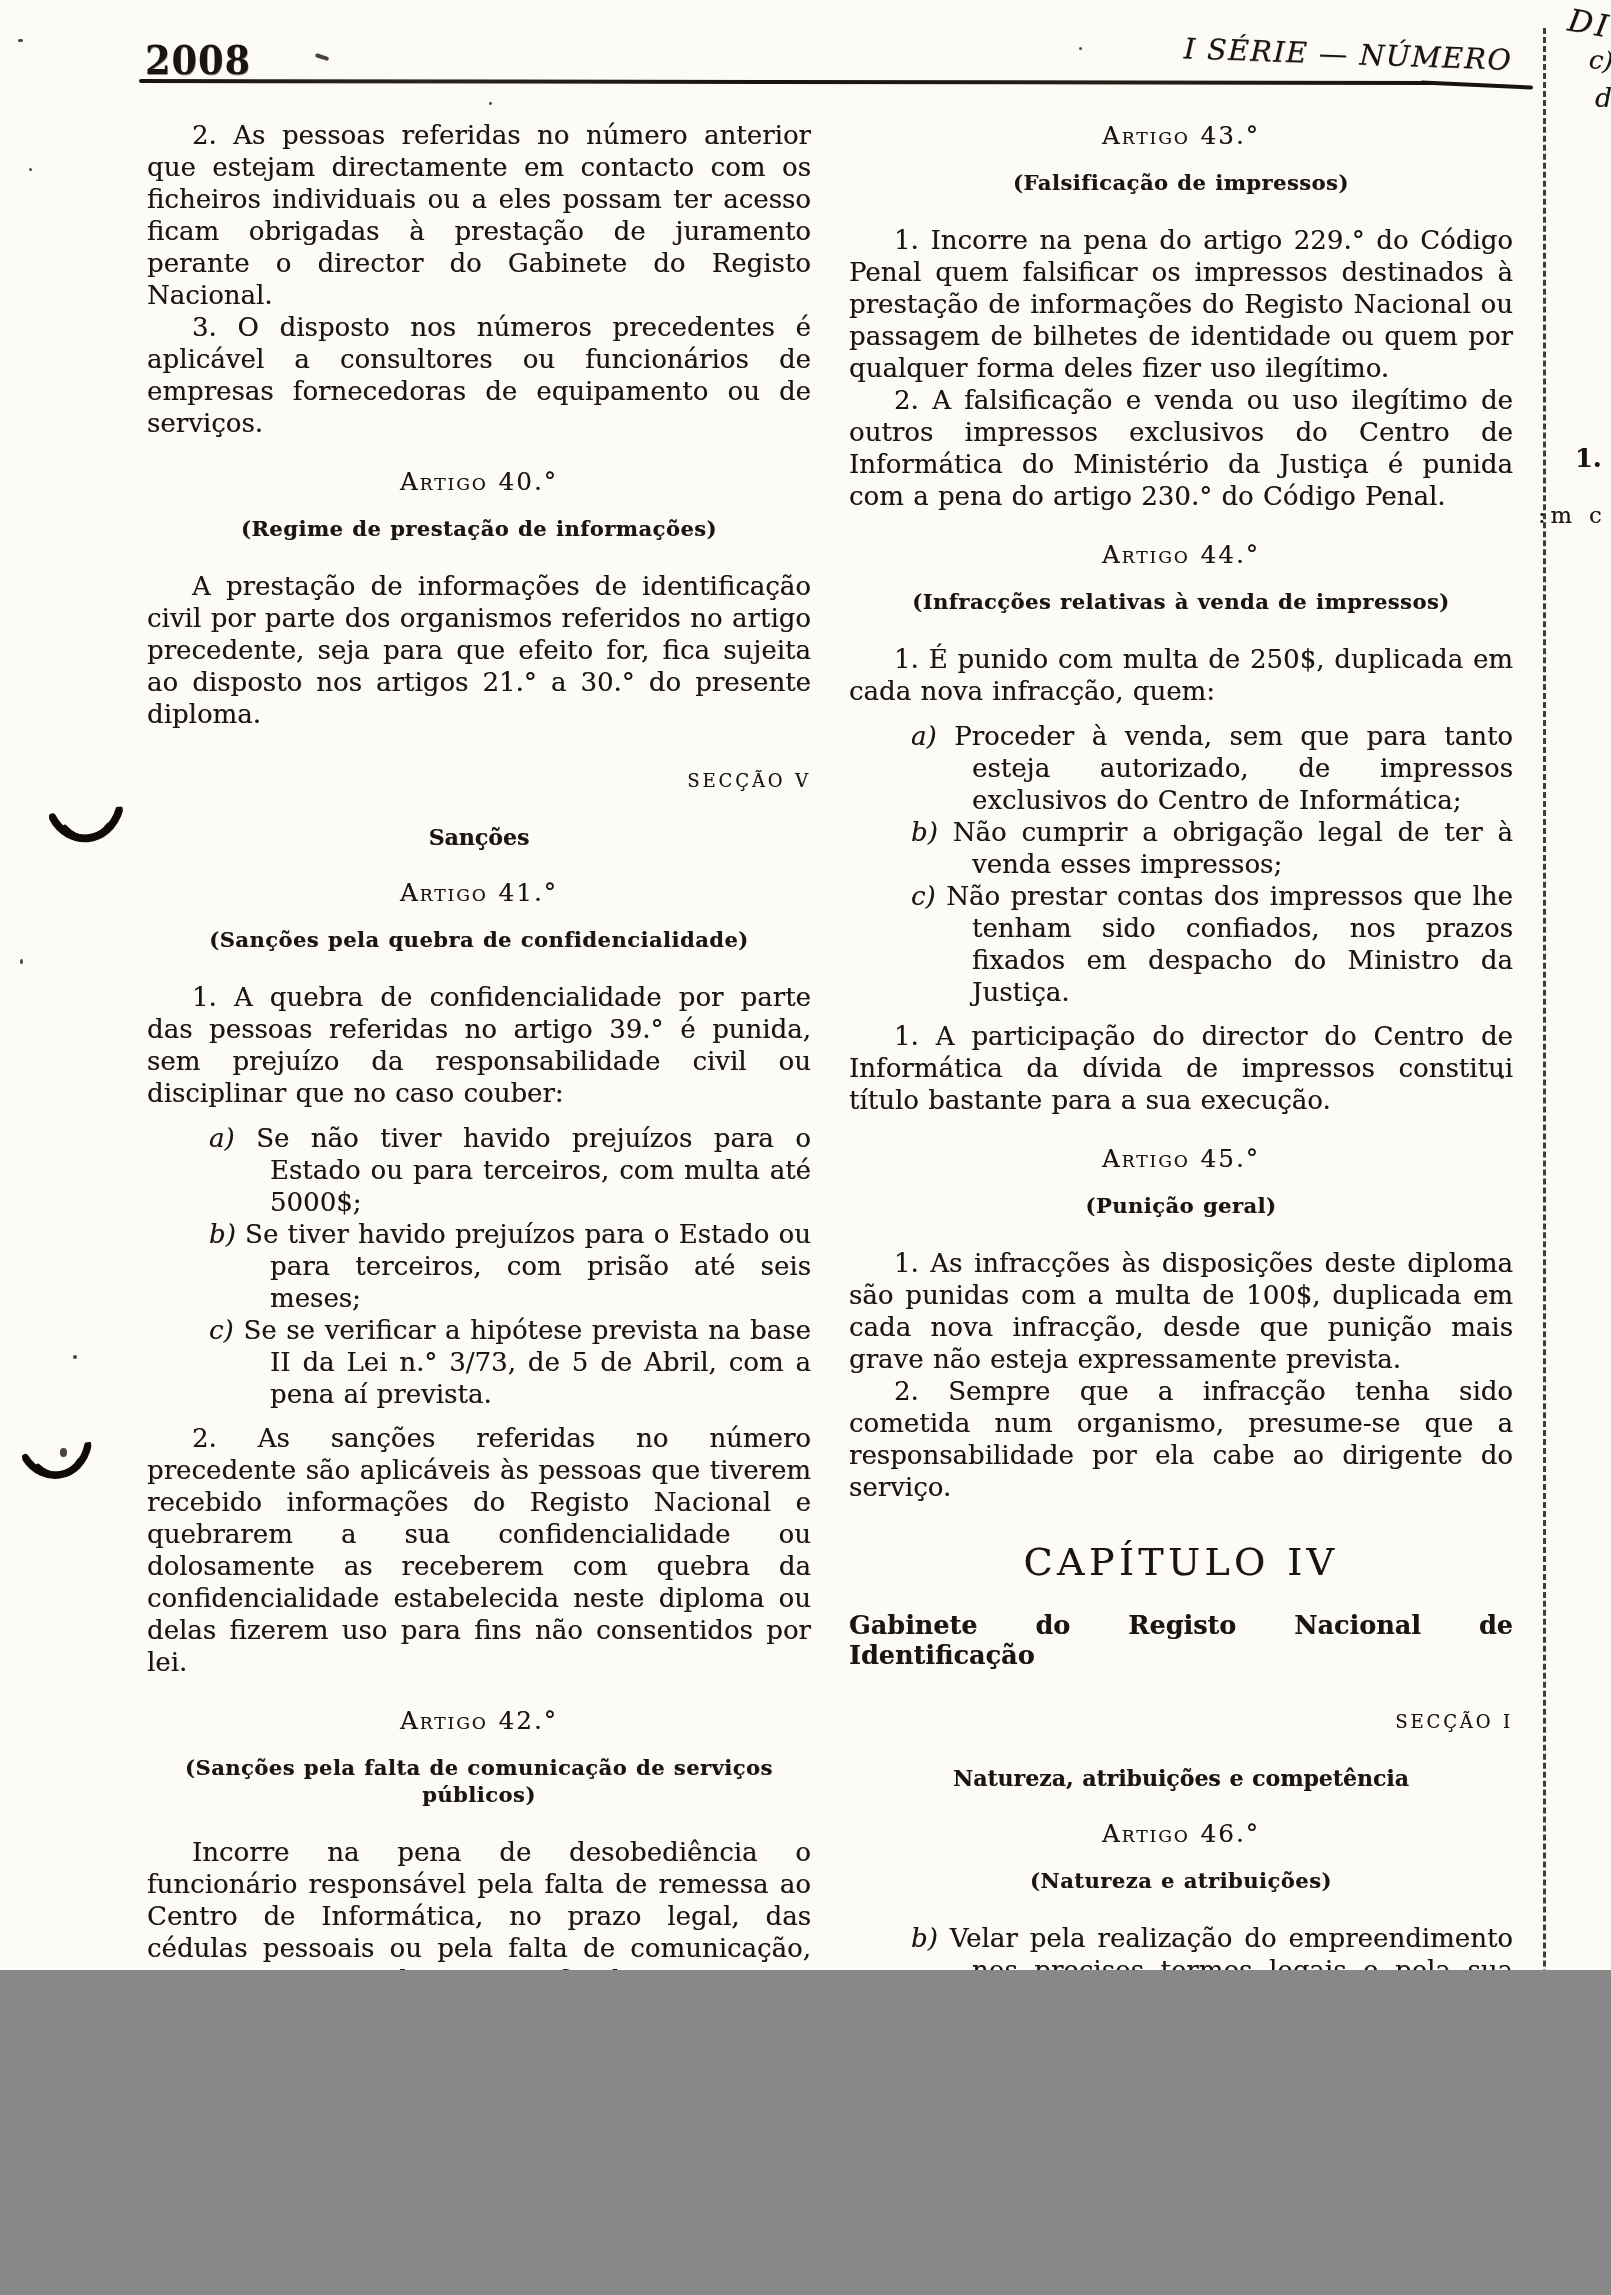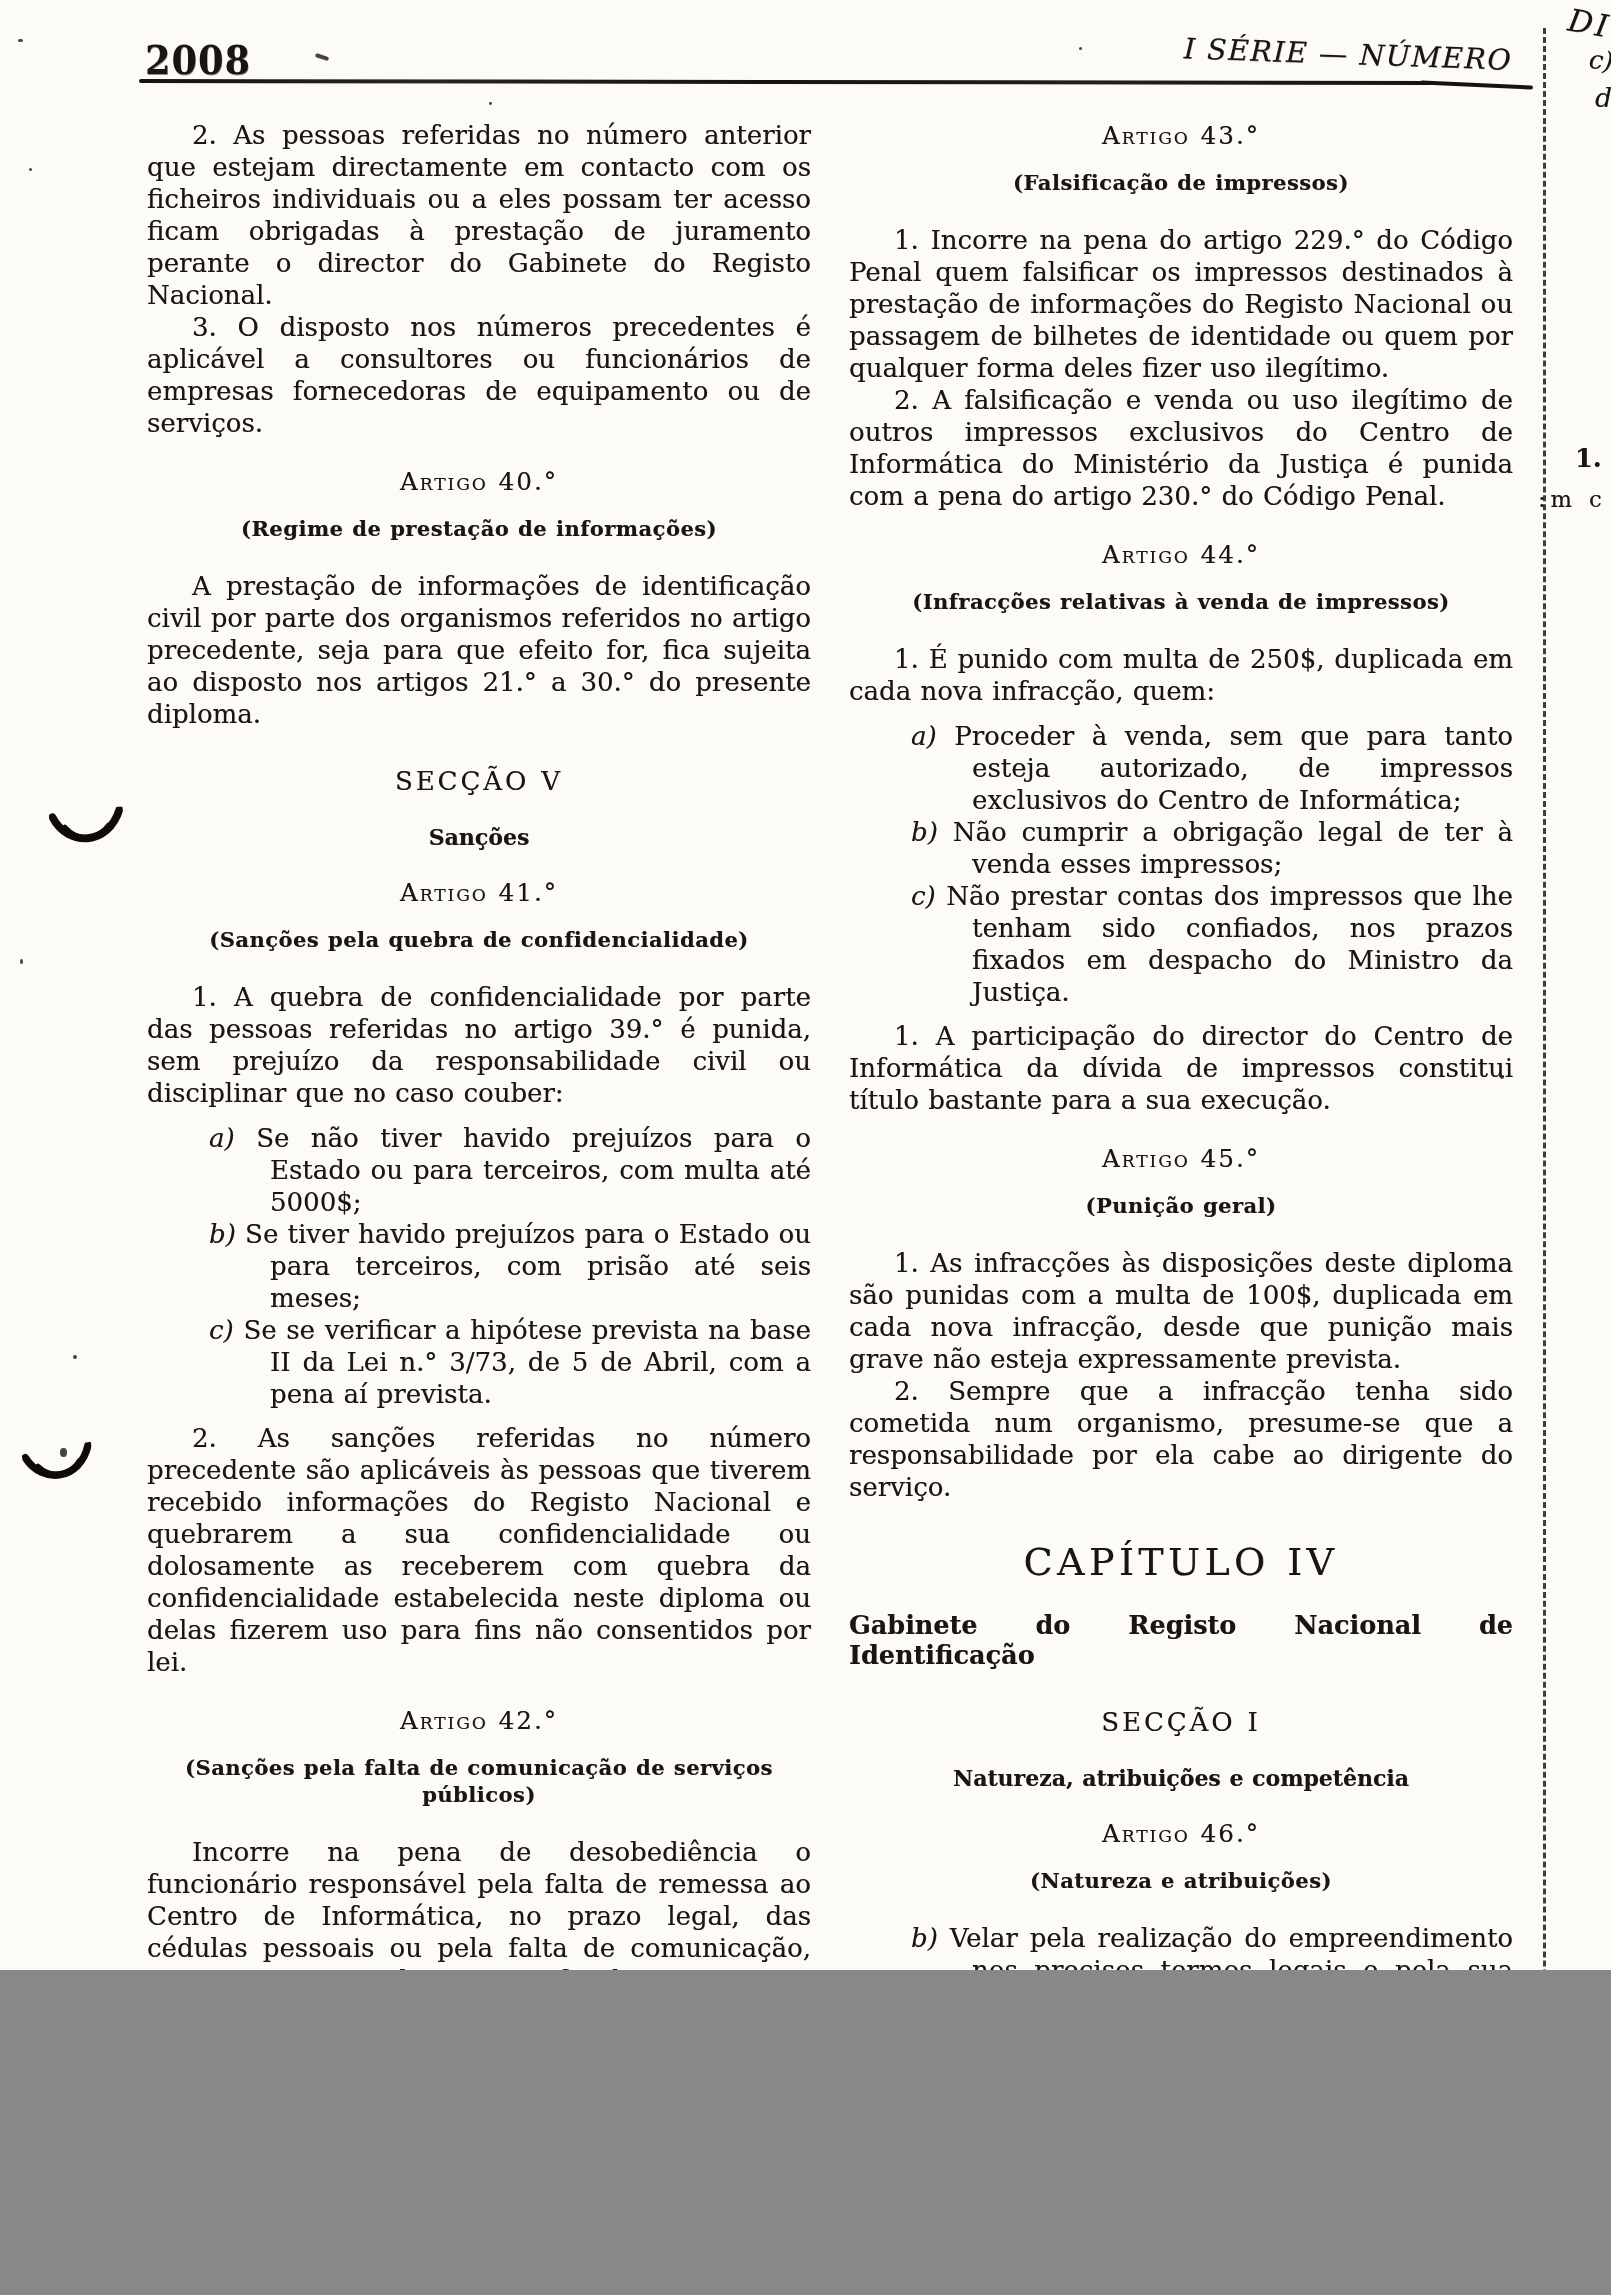--- a/index.html
+++ b/index.html
@@ -56,21 +56,21 @@
     text-indent:0;text-align:center;
     font-variant:small-caps;font-size:24.6px;line-height:28.5px;
     letter-spacing:2px;margin:28.5px 0 19.7px;
   }
   .col-right .article:first-child{margin-top:2.9px;}
   .caption{
     text-indent:0;text-align:center;font-weight:bold;
     font-size:21px;line-height:26.5px;margin:0 0 27.5px;letter-spacing:0.5px;
   }
   .section{
-    text-indent:0;text-align:center;font-size:26px;line-height:30.5px;
+    text-indent:0;text-align:right;font-size:18px;line-height:30.5px;
     letter-spacing:2.9px;margin:36px 0 0;
   }
   .section-title{
     text-indent:0;text-align:center;font-weight:bold;
     font-size:22px;line-height:26.5px;margin:27.5px 0 0;
   }
   .chapter{
     text-indent:0;text-align:center;font-size:38px;line-height:34px;
     letter-spacing:4.4px;margin:42px 0 0;
   }
@@ -94,21 +94,21 @@
     transform:rotate(-1.4deg);border-radius:2.9px;
   }
   .edge{
     position:absolute;font-style:italic;white-space:nowrap;
     text-shadow:0.3px 0.4px 0.3px rgba(25,20,12,.5);
   }
   .edge-di{left:1568px;top:4.9px;font-size:31px;letter-spacing:2.9px;transform:rotate(10deg);}
   .edge-c{left:1589px;top:45px;font-size:25.5px;transform:rotate(6deg);}
   .edge-d{left:1595px;top:82px;font-size:26.5px;}
   .edge-one{left:1575px;top:443px;font-size:25.5px;font-weight:bold;font-style:normal;}
-  .edge-mc{left:1538px;top:486px;font-size:22.6px;letter-spacing:4.9px;font-style:normal;}
+  .edge-mc{left:1538px;top:502px;font-size:22.6px;letter-spacing:4.9px;font-style:normal;}
   .mark{position:absolute;}
   .mark svg{display:block;}
   .mark1{left:50px;top:809px;transform:rotate(-4deg);}
   .mark2{left:21.6px;top:1446px;transform:rotate(-9deg) scale(.95);}
   .speck{position:absolute;background:#1a1511;border-radius:50%;opacity:.8;}
 </style>
 </head>
 <body>
 
 <div class="page">

